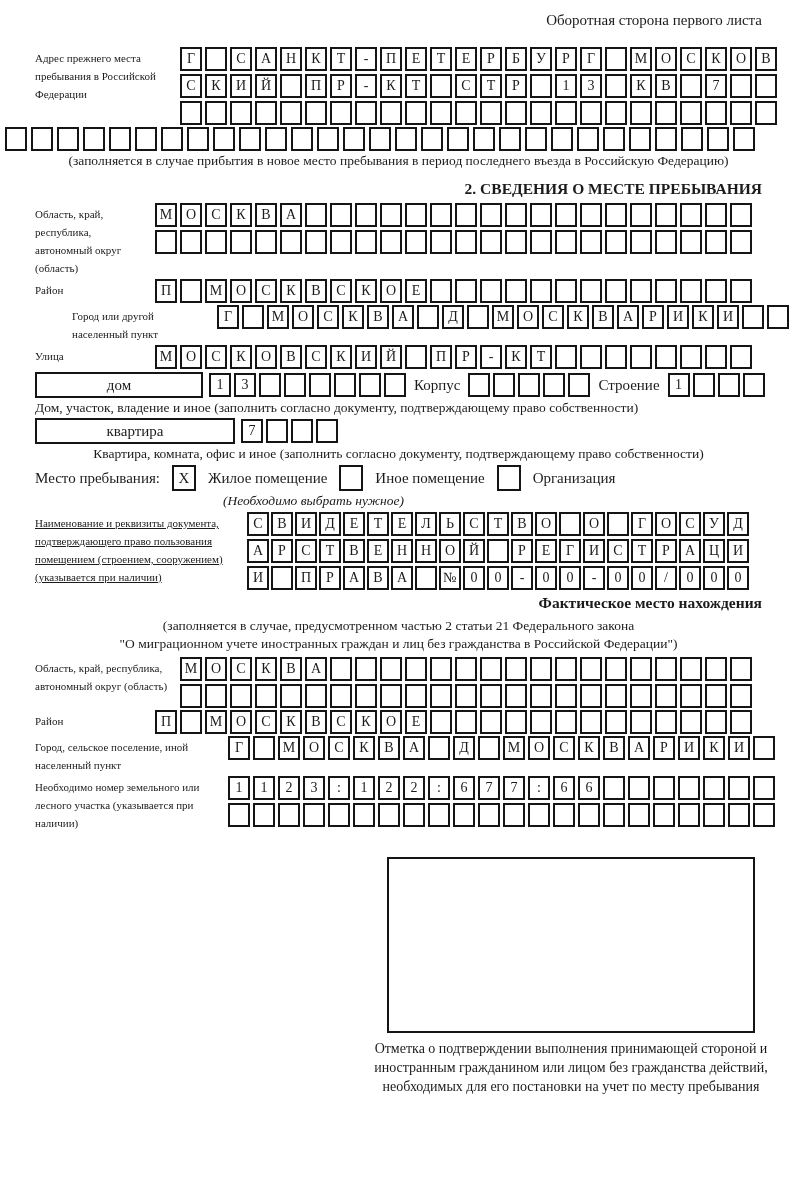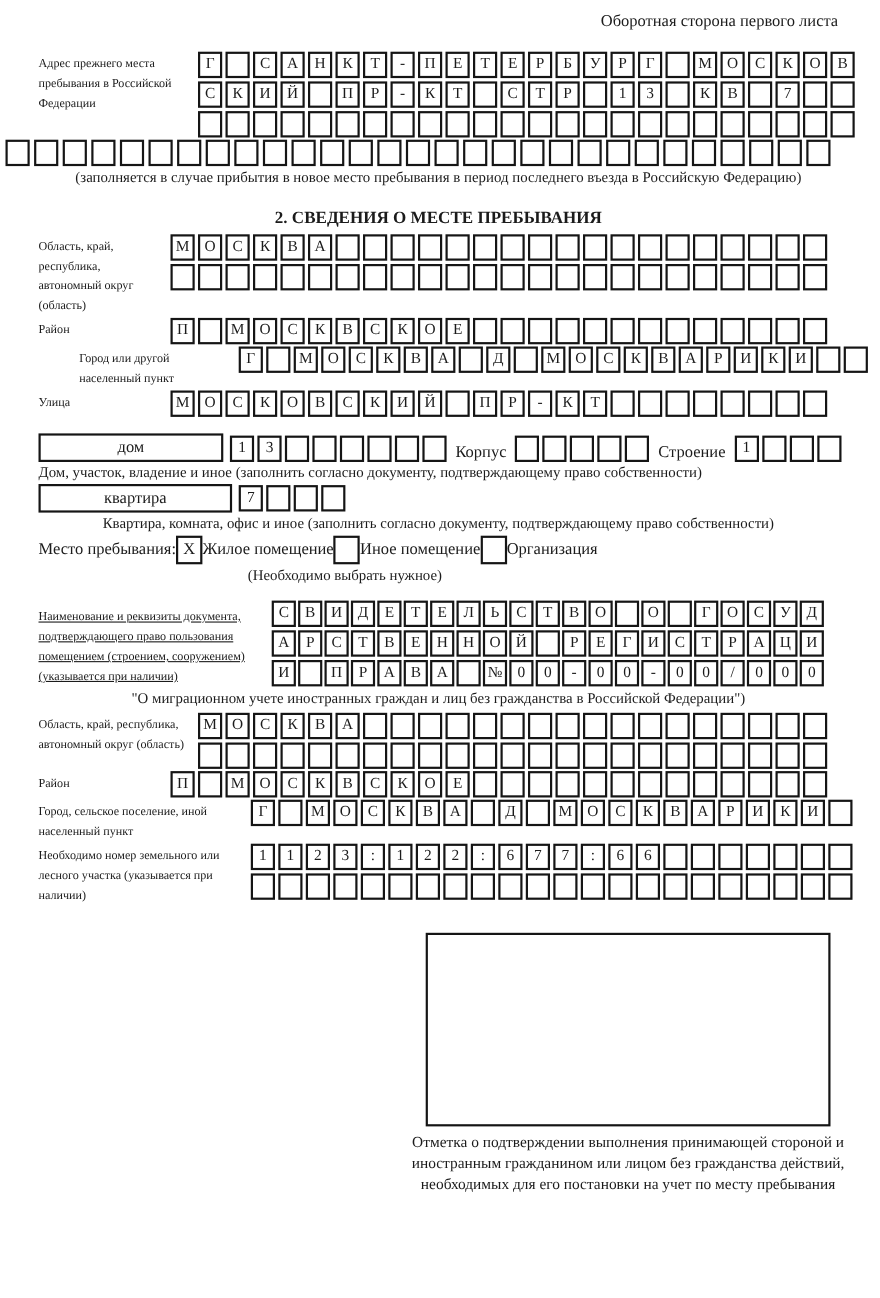--- a/index.html
+++ b/index.html
@@ -17,37 +17,37 @@
   .boxrow{display:flex;gap:3px;}
   .boxrow.g4{gap:4px;}
   .boxrow.g2{gap:2px;}
   .cell{
     box-sizing:border-box;width:22px;height:24px;border:2px solid #151515;
     display:inline-flex;align-items:center;justify-content:center;
     font-size:14px;line-height:1;background:#fff;flex-shrink:0;
   }
   .fullrow{margin-left:-30px;}
   .caption{font-size:13.5px;text-align:center;margin:2px 0 2px 0;}
-  .sect-title{font-size:15.5px;font-weight:bold;text-align:center;margin:21px 0 5px 0;}
+  .sect-title{font-size:15.5px;font-weight:bold;text-align:right;margin:11px 0 5px 0;}
   .bigbox{
     box-sizing:border-box;border:2px solid #151515;height:26px;
     display:inline-flex;align-items:center;justify-content:center;
     font-size:15px;flex-shrink:0;
   }
-  .bb-house{width:168px;} .bb-apt{width:176px;}
+  .bb-house{width:168px;} .bb-apt{width:200px;}
   .inlrow{display:flex;align-items:center;margin-bottom:2px;}
   .inl-lbl{font-size:15px;padding:0 8px;}
-  .stayrow{display:flex;align-items:center;font-size:15px;margin-top:3px;}
+  .stayrow{display:flex;align-items:center;gap:12px;font-size:15px;margin-top:3px;}
   .chk{width:24px;height:26px;font-size:15px;}
   .smallnote{font-size:13.5px;text-align:center;margin:2px 0 3px 0;}
   .fact-note{font-size:13.5px;text-align:center;line-height:18px;}
   .stampwrap{margin-top:25px;margin-left:352px;width:375px;}
   .stampbox{box-sizing:border-box;border:2px solid #151515;width:368px;height:176px;background:#fff;}
   .stampcap{font-size:14px;line-height:19px;text-align:center;margin-top:6px;width:400px;margin-left:-16px;}
-  .mt3{margin-top:15px;align-items:flex-end;} .mt4{margin-top:4px;}
+  .mt3{margin-top:3px;} .mt4{margin-top:4px;}
 </style>
 </head>
 <body>
 
 <div class="page">
 
   <div class="backnote">Оборотная сторона первого листа</div>
 
   <div class="field">
     <div class="lbl lbl-145">Адрес прежнего места пребывания в Российской Федерации</div>
@@ -359,21 +359,21 @@
 
   <div class="stayrow">
     <span>Место пребывания:</span>
     <span class="cell chk">X</span>
     <span>Жилое помещение</span>
     <span class="cell chk"></span>
     <span>Иное помещение</span>
     <span class="cell chk"></span>
     <span>Организация</span>
   </div>
-  <div class="smallnote" style="padding-right:170px;">(Необходимо выбрать нужное)</div>
+  <div class="smallnote" style="padding-right:170px;font-style:italic;">(Необходимо выбрать нужное)</div>
 
   <div class="field mt3">
     <div class="lbl lbl-212" style="max-width:204px;padding-right:8px;text-decoration:underline;">Наименование и реквизиты документа, подтверждающего право пользования помещением (строением, сооружением) (указывается при наличии)</div>
     <div class="rows">
       <div class="boxrow g2">
           <span class="cell">С</span>
           <span class="cell">В</span>
           <span class="cell">И</span>
           <span class="cell">Д</span>
           <span class="cell">Е</span>
@@ -436,20 +436,22 @@
           <span class="cell">0</span>
           <span class="cell">0</span>
           <span class="cell">/</span>
           <span class="cell">0</span>
           <span class="cell">0</span>
           <span class="cell">0</span>
         </div>
     </div>
   </div>
 
+  <div class="sect-title mt4">Фактическое место нахождения</div>
+  <div class="fact-note">(заполняется в случае, предусмотренном частью 2 статьи 21 Федерального закона</div>
   <div class="fact-note" style="margin-bottom:4px;">"О миграционном учете иностранных граждан и лиц без гражданства в Российской Федерации")</div>
 
   <div class="field">
     <div class="lbl lbl-145" style="max-width:137px;padding-right:8px;">Область, край, республика, автономный округ (область)</div>
     <div class="rows">
       <div class="boxrow">
           <span class="cell">М</span>
           <span class="cell">О</span>
           <span class="cell">С</span>
           <span class="cell">К</span>

